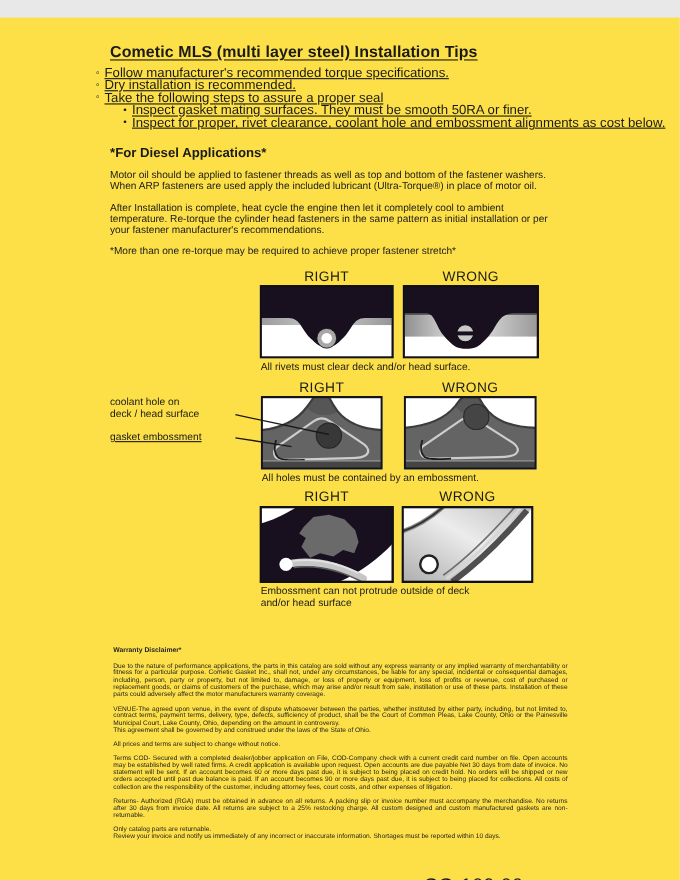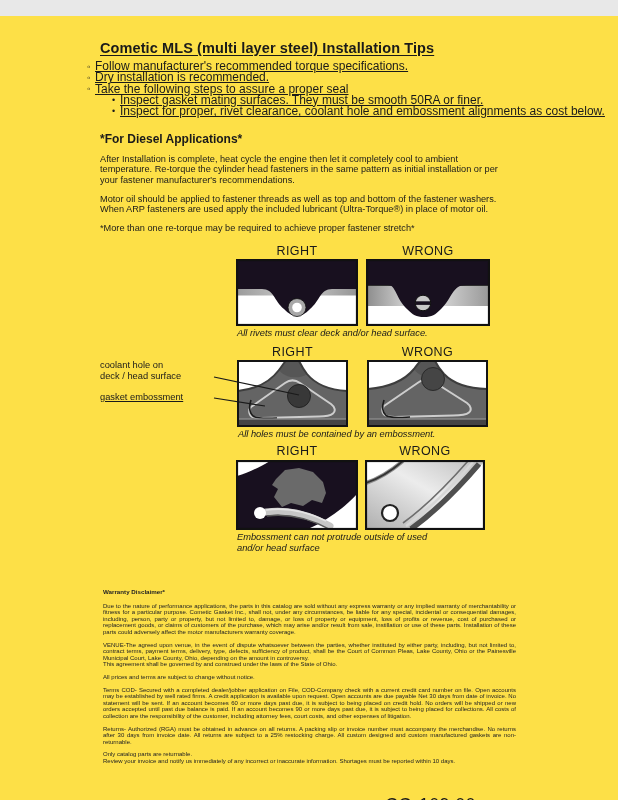--- a/index.html
+++ b/index.html
@@ -16,21 +16,21 @@
   .tips{left:87px;top:45px;margin:0;padding:0;list-style:none;font-size:12px;text-decoration:underline;}
   .tips li{position:relative;line-height:11.3px;white-space:nowrap;}
   .tips li.lvl1{padding-left:8px;}
   .tips li.lvl2{padding-left:33px;}
   .tips li.lvl1::before{content:"◦";position:absolute;left:0;top:-0.5px;font-size:10px;}
   .tips li.lvl2::before{content:"•";position:absolute;left:25px;top:0;font-size:9px;}
   .diesel{left:100px;top:116px;width:408px;}
   .diesel h2{font-size:12px;font-weight:bold;margin:0 0 8px 0;}
   .diesel p{font-size:9.2px;line-height:10.3px;margin:0 0 9px 0;}
   .dl{font-size:12.5px;letter-spacing:.4px;text-align:center;line-height:13px;}
-  .cap{font-size:9.3px;line-height:11px;font-style:italic;}
+  .cap{font-size:9.3px;line-height:11px;}
   .pre{white-space:pre-line;}
   .ann{font-size:9.3px;line-height:10.5px;}
   .panel{position:absolute;display:block;}
   .leads{position:absolute;pointer-events:none;z-index:6;}
   .legal{left:103px;top:573px;width:413px;font-size:6px;line-height:6.6px;text-align:justify;color:#232323;}
   .legal h3{font-size:6.2px;margin:0 0 7px 0;font-weight:bold;}
   .legal p{margin:0 0 6px 0;}
   .docnum{left:385px;top:779px;font-size:18px;letter-spacing:.3px;}
 </style>
 </head>
@@ -43,22 +43,22 @@
   <ul class="abs tips">
     <li class="lvl1"><span>Follow manufacturer's recommended torque specifications.</span></li>
     <li class="lvl1"><span>Dry installation is recommended.</span></li>
     <li class="lvl1"><span>Take the following steps to assure a proper seal</span></li>
     <li class="lvl2"><span>Inspect gasket mating surfaces.  They must be smooth 50RA or finer.</span></li>
     <li class="lvl2"><span>Inspect for proper, rivet clearance, coolant hole and embossment alignments as cost below.</span></li>
   </ul>
 
   <section class="abs diesel">
     <h2>*For Diesel Applications*</h2>
+    <p>Motor oil should be applied to fastener threads as well as top and bottom of the fastener washers. When ARP fasteners are used apply the included lubricant (Ultra-Torque®) in place of motor oil.</p>
     <p>After Installation is complete, heat cycle the engine then let it completely cool to ambient temperature. Re-torque the cylinder head fasteners in the same pattern as initial installation or per your fastener manufacturer's recommendations.</p>
-    <p>Motor oil should be applied to fastener threads as well as top and bottom of the fastener washers. When ARP fasteners are used apply the included lubricant (Ultra-Torque®) in place of motor oil.</p>
     <p>*More than one re-torque may be required to achieve proper fastener stretch*</p>
   </section>
 
   <div class="abs dl" style="left:236px;top:229px;width:122px;">RIGHT</div>
   <div class="abs dl" style="left:366px;top:229px;width:124px;">WRONG</div>
 
   <svg class="panel" style="left:236px;top:243px;" width="122" height="67" viewBox="0 0 122 67">
     <defs>
       <linearGradient id="d1g" x1="0" y1="0" x2="1" y2="0">
         <stop offset="0" stop-color="#9c9c9c"></stop>
@@ -168,21 +168,21 @@
     <path d="M1,1 H38 C25,12 13,19 1,23 Z" fill="#ffffff"></path>
     <path d="M1,23 C13,19 25,12 38,1" fill="none" stroke="#8d8d8d" stroke-width="4"></path>
     <path d="M1,23 C13,19 25,12 38,1" fill="none" stroke="#333333" stroke-width="1.8"></path>
     <path d="M114,4 C91,31 68,53 46,69" fill="none" stroke="#4f4f4f" stroke-width="5.5"></path>
     <path d="M108,2 C86,28 63,50 41,66" fill="none" stroke="#d6d6d6" stroke-width="2.4"></path>
     <path d="M103,1 C82,25 60,47 38,63" fill="none" stroke="#6e6e6e" stroke-width="1.6"></path>
     <circle cx="25" cy="53" r="8" fill="#ffffff" stroke="#222222" stroke-width="2.2"></circle>
     <rect x="1" y="1" width="118" height="68" fill="none" stroke="#111111" stroke-width="2.2"></rect>
   </svg>
 
-  <div class="abs cap pre" style="left:237px;top:516px;width:240px;">Embossment can not protrude outside of used
+  <div class="abs cap pre" style="left:237px;top:516px;width:240px;">Embossment can not protrude outside of deck
 and/or head surface</div>
 
   <section class="abs legal">
     <h3>Warranty Disclaimer*</h3>
     <p class="pre">Due to the nature of performance applications, the parts in this catalog are sold without any express warranty or any implied warranty of merchantability or fitness for a particular purpose.  Cometic Gasket Inc., shall not, under any circumstances, be liable for any special, incidental or consequential damages, including, person, party or property, but not limited to, damage, or loss of property or equipment, loss of profits or revenue, cost of purchased or replacement goods, or claims of customers of the purchase, which may arise and/or result from sale, instillation or use of these parts.  Installation of these parts could adversely affect the motor manufacturers warranty coverage.</p>
     <p class="pre">VENUE-The agreed upon venue, in the event of dispute whatsoever between the parties, whether instituted by either party, including, but not limited to, contract terms, payment terms, delivery, type, defects, sufficiency of product, shall be the Court of Common Pleas, Lake County, Ohio or the Painesville Municipal Court, Lake County, Ohio, depending on the amount in controversy.
 This agreement shall be governed by and construed under the laws of the State of Ohio.</p>
     <p class="pre">All prices and terms are subject to change without notice.</p>
     <p class="pre">Terms COD- Secured with a completed dealer/jobber application on File, COD-Company check with a current credit card number on file.  Open accounts may be established by well rated firms.  A credit application is available upon request.  Open accounts are due payable Net 30 days from date of invoice.  No statement will be sent.  If an account becomes 60 or more days past due, it is subject to being placed on credit hold.  No orders will be shipped or new orders accepted until past due balance is paid.  If an account becomes 90 or more days past due, it is subject to being placed for collections.  All costs of collection are the responsibility of the customer, including attorney fees, court costs, and other expenses of litigation.</p>
     <p class="pre">Returns- Authorized (RGA) must be obtained in advance on all returns.  A packing slip or invoice number must accompany the merchandise.  No returns after 30 days from invoice date.  All returns are subject to a 25% restocking charge.  All custom designed and custom manufactured gaskets are non-returnable.</p>

